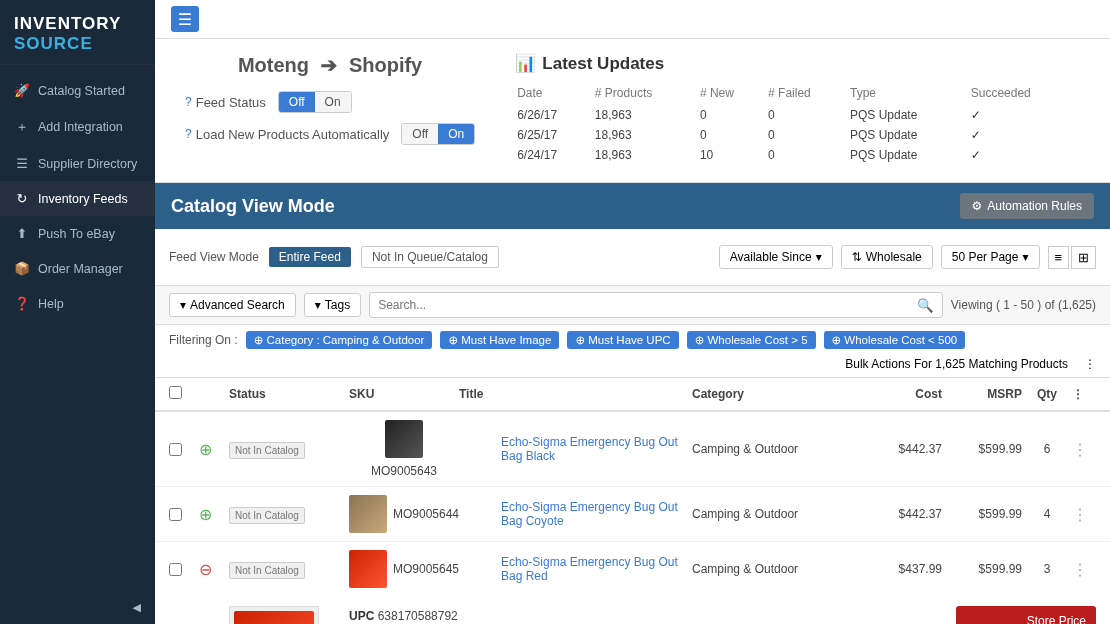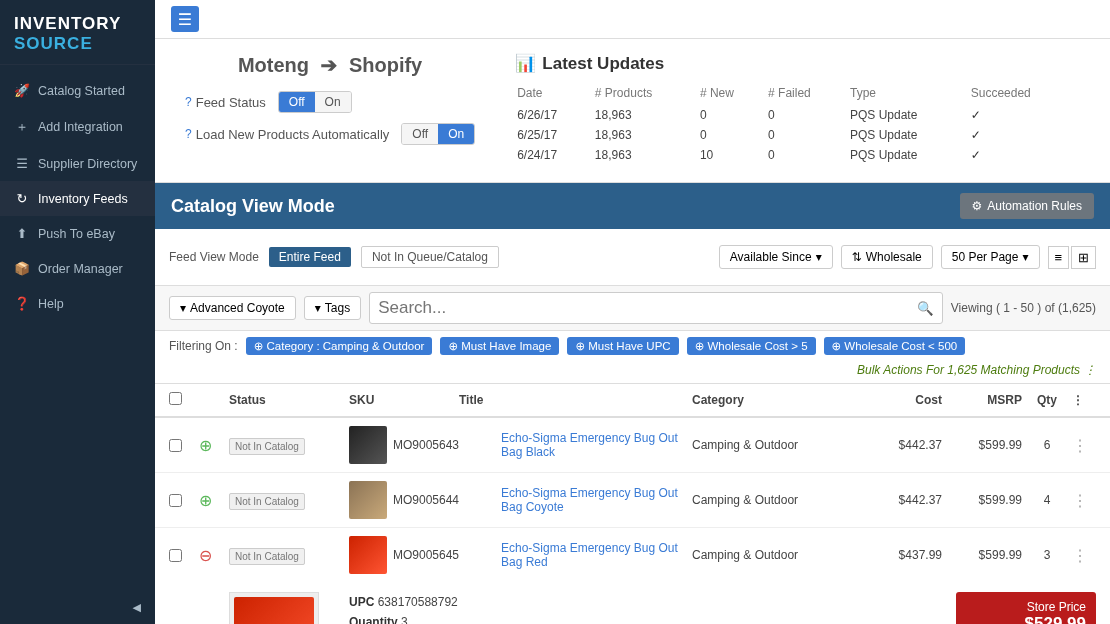--- a/index.html
+++ b/index.html
@@ -223,21 +223,21 @@
     .tags-btn {
       padding: 4px 10px;
       background: #fff;
       border: 1px solid #ccc;
       border-radius: 3px;
       font-size: 12px;
       cursor: pointer;
       display: flex; align-items: center; gap: 4px;
     }
     .search-input-wrap { display: flex; align-items: center; flex: 1; border: 1px solid #ccc; background: #fff; border-radius: 3px; }
-    .search-input { border: none; outline: none; width: 100%; padding: 5px 8px; font-size: 17px; background: transparent; }
+    .search-input { border: none; outline: none; width: 100%; padding: 5px 8px; font-size: 12px; background: transparent; }
     .search-go { background: none; border: none; cursor: pointer; padding: 4px 8px; color: #555; }
     .viewing-info { margin-left: auto; font-size: 12px; color: #555; }
 
     
     #filtering-row {
       background: #fff;
       border-bottom: 1px solid #ddd;
       padding: 6px 14px;
       display: flex;
       align-items: center;
@@ -246,21 +246,21 @@
     }
     .filtering-label { font-size: 12px; color: #555; font-weight: 500; }
     .filter-tag {
       background: #3a7bd5;
       color: #fff;
       padding: 2px 8px;
       border-radius: 3px;
       font-size: 11.5px;
       display: flex; align-items: center; gap: 4px;
     }
-    .bulk-actions { margin-left: auto; font-size: 12px; color: #4d7c0f; display: flex; align-items: center; gap: 4px; font-style: italic; }
+    .bulk-actions { margin-left: auto; font-size: 12px; color: #000000; display: flex; align-items: center; gap: 16px; }
 
     
     #product-table-wrap { background: #fff; }
     .table-header {
       display: grid;
       grid-template-columns: 30px 30px 120px 110px 1fr 160px 90px 80px 50px 24px;
       align-items: center;
       padding: 8px 14px;
       border-bottom: 2px solid #ddd;
       font-weight: 600;
@@ -489,21 +489,21 @@
         <div class="view-icons">
           <button class="view-icon-btn">≡</button>
           <button class="view-icon-btn">⊞</button>
         </div>
       </div>
     </div>
 
     <div id="search-bar">
       <button class="adv-search-btn">
         <span>▾</span>
-        <span>Advanced Coyote</span>
+        <span>Advanced Search</span>
       </button>
       <button class="tags-btn">
         <span>▾</span>
         <span>Tags</span>
       </button>
       <div class="search-input-wrap">
         <input class="search-input" type="text" placeholder="Search..." style="">
         <button class="search-go">🔍</button>
       </div>
       <span class="viewing-info">Viewing ( 1 - 50 ) of (1,625)</span>
@@ -547,21 +547,21 @@
       </div>
 
       <div class="table-row">
         <div class="col-check">
             <input type="checkbox" style="">
           </div>
         <div><span class="plus-circle">⊕</span></div>
         <div>
           <span class="not-in-catalog-badge">Not In Catalog</span>
         </div>
-        <div style="display:flex;align-items:center;gap:6px;">
+        <div style="display:flex;align-items:center;gap:6px;flex-direction:column;">
           <div class="img-black"></div>
           <span class="col-sku">MO9005643</span>
         </div>
         <div class="col-title">Echo-Sigma Emergency Bug Out Bag Black</div>
         <div class="col-category">Camping &amp; Outdoor</div>
         <div class="col-cost">$442.37</div>
         <div class="col-msrp">$599.99</div>
         <div class="col-qty">6</div>
         <div><span class="three-dot">⋮</span></div>
       </div>

